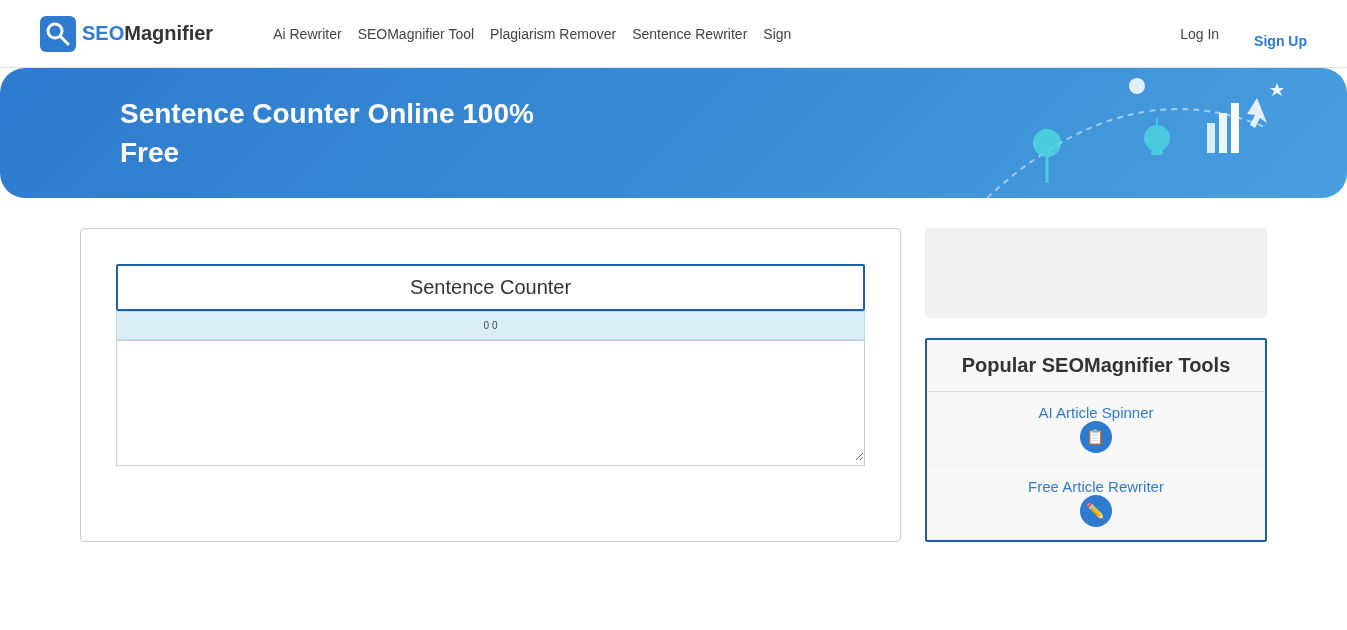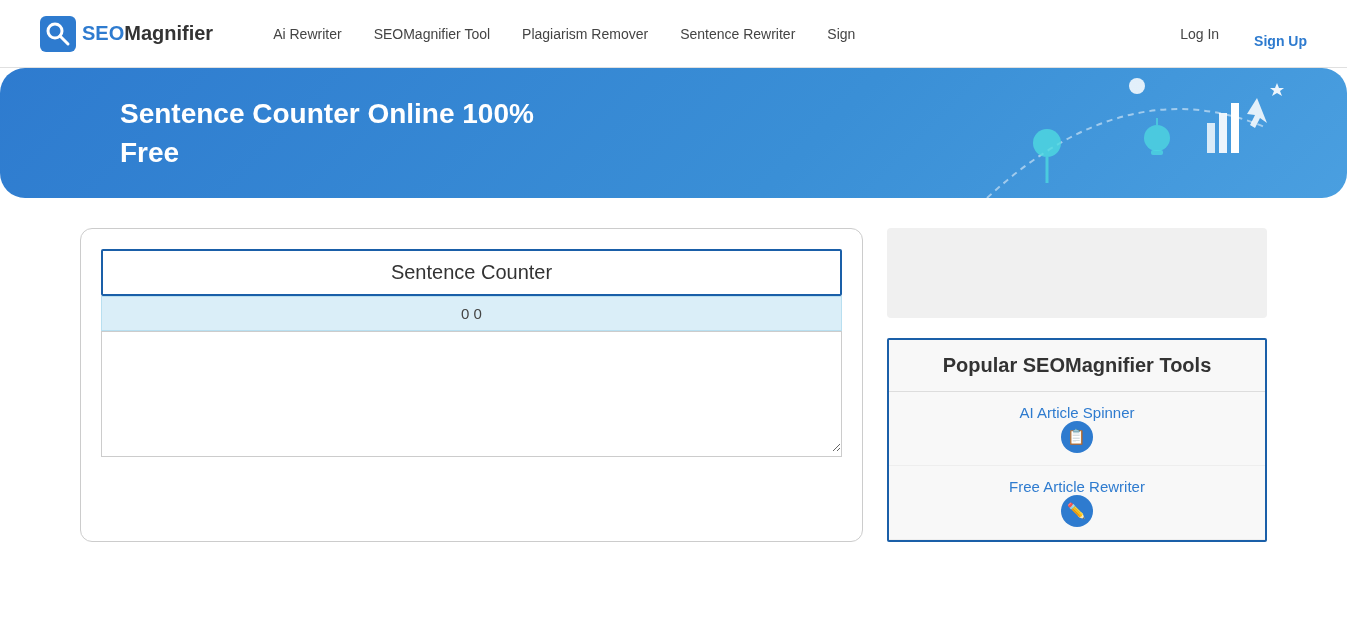--- a/index.html
+++ b/index.html
@@ -27,21 +27,21 @@
     }
     .logo-text {
       font-size: 20px;
       font-weight: bold;
       color: #333;
     }
     .logo-text span { color: #2e7bcf; }
     .nav-links {
       display: flex;
       align-items: flex-end;
-      gap: 32px;
+      gap: 16px;
       flex: 1;
       list-style: none;
     }
     .nav-links a {
       text-decoration: none;
       color: #444;
       font-size: 14px;
     }
     .nav-right {
       display: flex;
@@ -86,38 +86,38 @@
       gap: 24px;
       padding: 30px 80px;
       max-width: 1347px;
       margin: 0 auto;
     }
 
     
     .tool-panel {
       flex: 1;
       border: 1px solid #ccc;
-      border-radius: 12px;
-      padding: 20px;
+      border-radius: 4px;
+      padding: 35px;
       background: #fff;
     }
     .sentence-counter-title {
       text-align: center;
       border: 2px solid #1a5fa8;
       padding: 10px;
       font-size: 20px;
       color: #333;
       margin-bottom: 0;
       border-radius: 2px;
     }
     .counter-stats {
       background: #daeef8;
       text-align: center;
       padding: 8px;
-      font-size: 15px;
+      font-size: 10px;
       color: #444;
       margin-top: 0;
       border: 1px solid #b8dff0;
     }
     .text-area-container {
       border: 1px solid #ccc;
       margin-top: 0;
       min-height: 120px;
       background: #fff;
     }
@@ -127,21 +127,21 @@
       border: none;
       outline: none;
       padding: 10px;
       font-size: 14px;
       resize: vertical;
       font-family: Arial, sans-serif;
     }
 
     
     .sidebar {
-      width: 380px;
+      width: 342px;
       flex-shrink: 0;
     }
     .ad-placeholder {
       background: #f0f0f0;
       height: 90px;
       border-radius: 4px;
       margin-bottom: 20px;
     }
     .popular-tools-box {
       border: 2px solid #1a5fa8;

